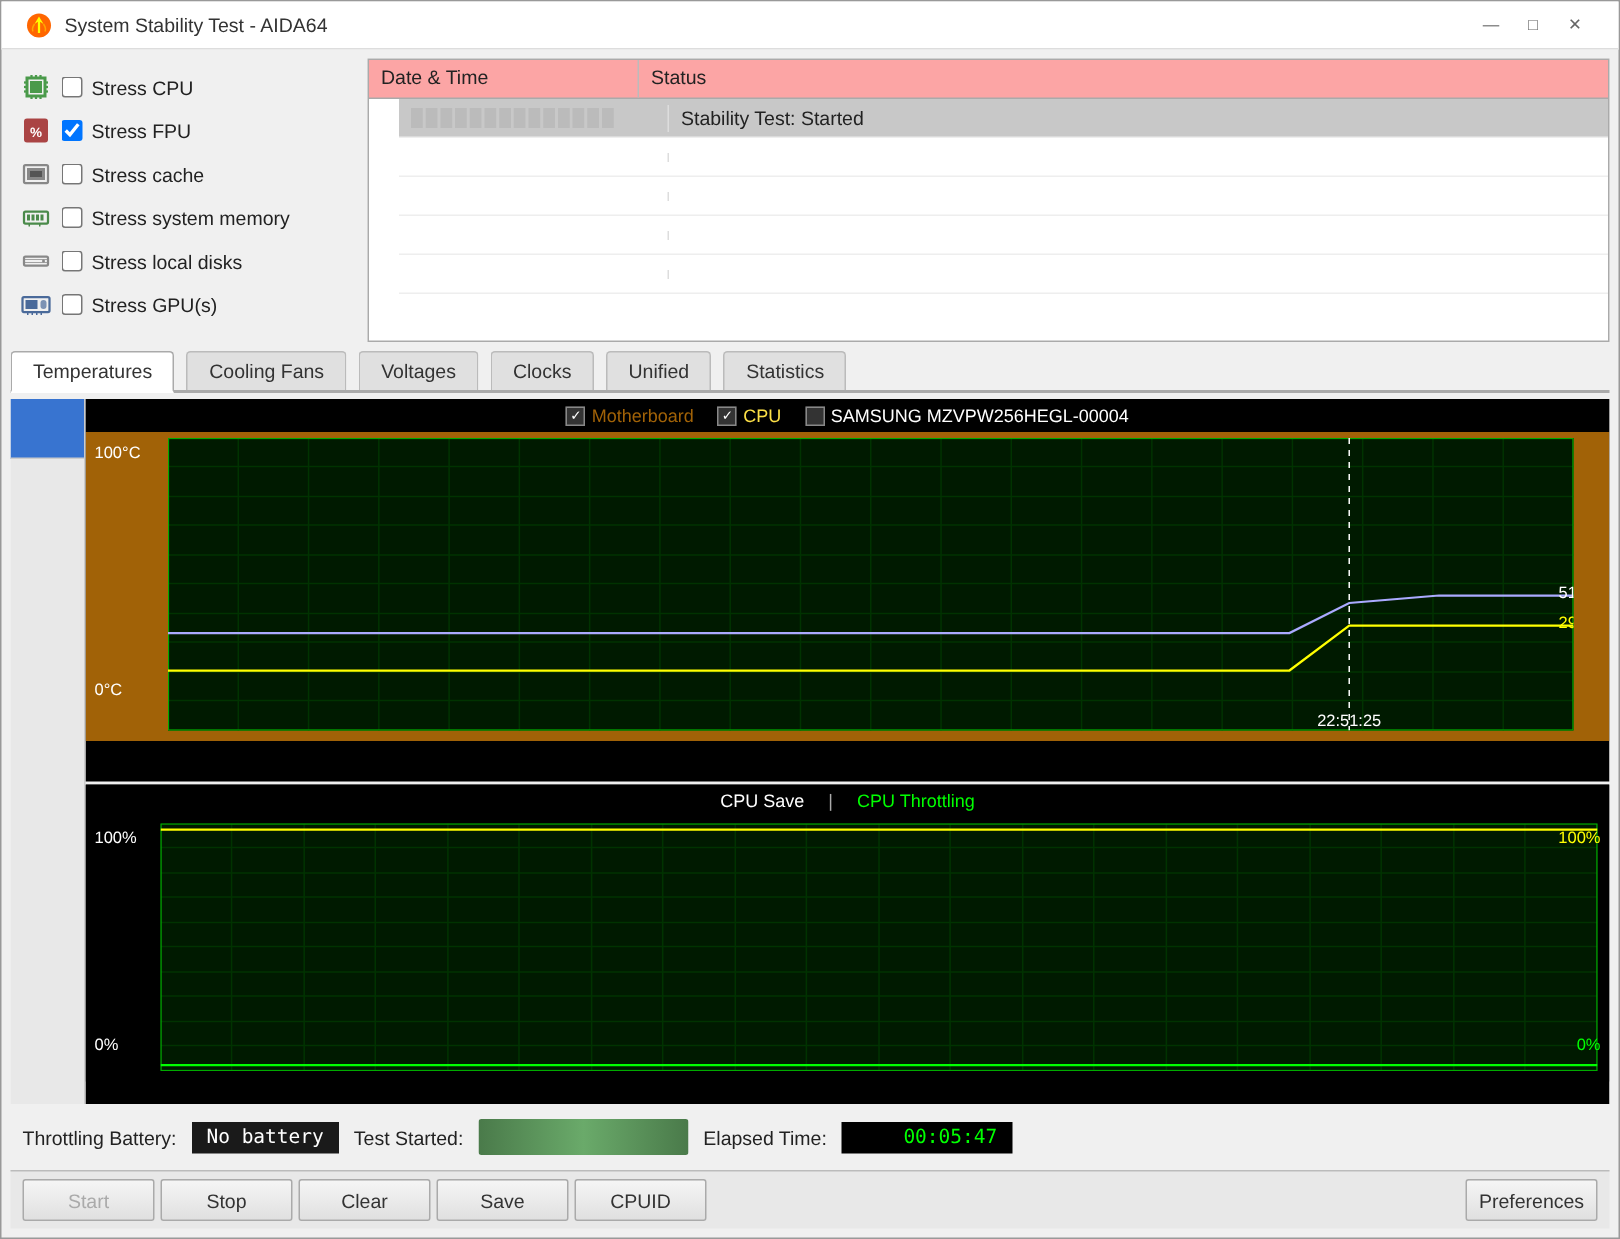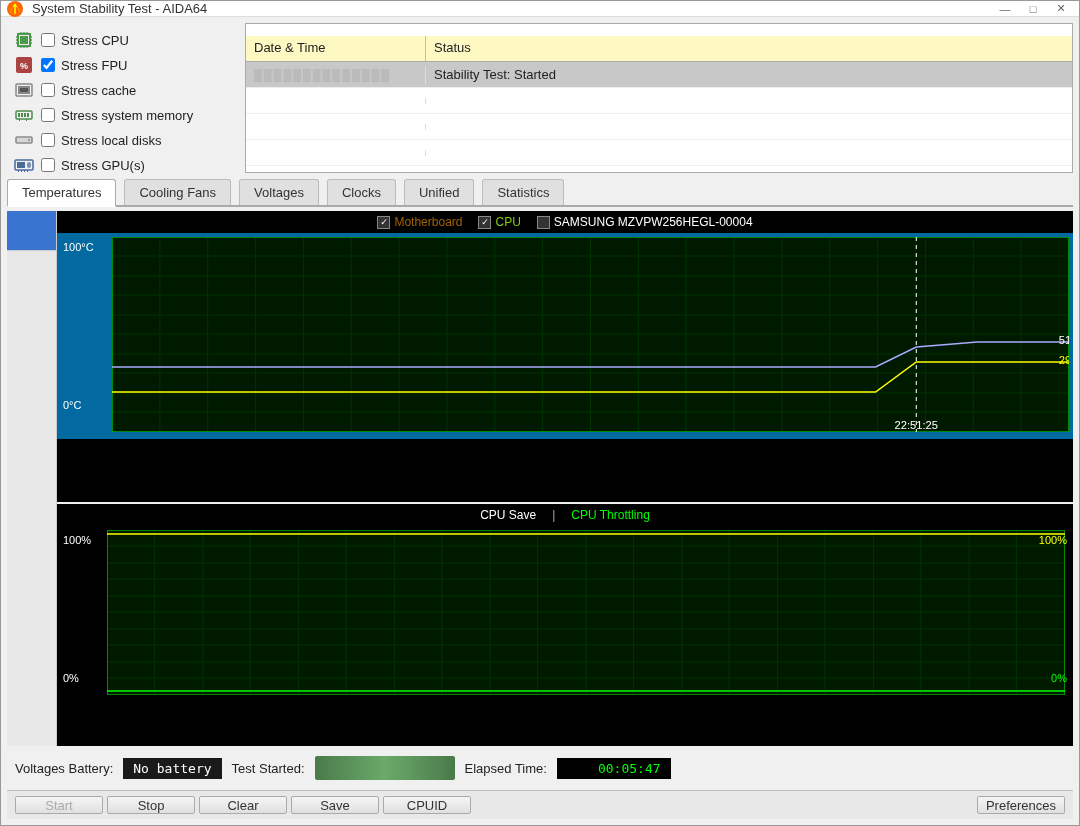--- a/index.html
+++ b/index.html
@@ -14,24 +14,24 @@
     .window {
       width: 1080px;
       height: 826px;
       background: #f0f0f0;
       border: 1px solid #999;
       display: flex;
       flex-direction: column;
     }
     .title-bar {
       background: white;
-      height: 16px;
-      display: flex;
-      align-items: center;
-      padding: 0 5px;
+      height: 32px;
+      display: flex;
+      align-items: center;
+      padding: 0 16px;
       border-bottom: 1px solid #ddd;
       flex-shrink: 0;
     }
     .title-bar-icon {
       width: 18px;
       height: 18px;
       margin-right: 8px;
       flex-shrink: 0;
     }
     .title-text {
@@ -62,21 +62,21 @@
       flex: 1;
       padding: 6px;
       gap: 4px;
     }
 
     
     .top-section {
       display: flex;
       gap: 8px;
       flex-shrink: 0;
-      height: 150px;
+      height: 189px;
     }
 
     .stress-options {
       display: flex;
       flex-direction: column;
       gap: 3px;
       padding: 6px;
       min-width: 230px;
     }
     .stress-option {
@@ -109,39 +109,39 @@
     }
 
     .log-table {
       flex: 1;
       border: 1px solid #aaa;
       background: white;
       overflow: hidden;
     }
     .log-table-header {
       display: flex;
-      background: #fef9c3;
+      background: #fca5a5;
       border-bottom: 1px solid #aaa;
       height: 26px;
-      margin-top: 12px;
     }
     .log-col-header {
       padding: 4px 8px;
       font-weight: normal;
       font-size: 13px;
       color: #222;
       border-right: 1px solid #bbb;
     }
     .log-col-header:first-child { width: 180px; }
     .log-col-header:last-child { flex: 1; border-right: none; }
     .log-row {
       display: flex;
       height: 26px;
       align-items: center;
       border-bottom: 1px solid #eee;
+      margin-left: 20px;
     }
     .log-row.highlighted { background: #c8c8c8; }
     .log-cell {
       padding: 3px 8px;
       font-size: 13px;
       color: #222;
       white-space: nowrap;
     }
     .log-cell:first-child { width: 180px; border-right: 1px solid #ddd; font-size: 12px; color: #888; }
     .log-cell:last-child { flex: 1; }
@@ -247,21 +247,21 @@
       display: flex;
       align-items: center;
       gap: 4px;
       padding: 5px 8px;
       background: #e8e8e8;
       border-top: 1px solid #bbb;
       flex-shrink: 0;
     }
     .btn {
       min-width: 88px;
-      height: 18px;
+      height: 28px;
       border: 1px solid #aaa;
       background: linear-gradient(to bottom, #f5f5f5, #e0e0e0);
       cursor: pointer;
       font-size: 13px;
       color: #333;
       border-radius: 2px;
       display: flex;
       align-items: center;
       justify-content: center;
     }
@@ -469,29 +469,29 @@
             <div class="legend-item">
               <div style="width:13px;height:13px;border:1px solid #888;background:#333;display:flex;align-items:center;justify-content:center;">
                   <span style="color:white;font-size:9px;">✓</span>
                 </div>
               <span style="color:#a16207;font-size:12px;">Motherboard</span>
             </div>
             <div class="legend-item">
               <div style="width:13px;height:13px;border:1px solid #888;background:#333;display:flex;align-items:center;justify-content:center;">
                   <span style="color:white;font-size:9px;">✓</span>
                 </div>
-              <span style="color:#84cc16;font-size:12px;">CPU</span>
+              <span style="color:#fde047;font-size:12px;">CPU</span>
             </div>
             <div class="legend-item">
               <div style="width:13px;height:13px;border:1px solid #888;background:#333;"></div>
               <span style="color:white;font-size:12px;">SAMSUNG MZVPW256HEGL-00004</span>
             </div>
           </div>
 
-          <div style="position:relative; background:#0369a1; padding: 4px 4px 4px 55px;">
+          <div style="position:relative; background:#a16207; padding: 4px 24px 4px 55px;">
             <span style="position:absolute;left:6px;top:8px;color:white;font-size:11px;">100°C</span>
             <span style="position:absolute;left:6px;bottom:28px;color:white;font-size:11px;">0°C</span>
             <svg width="100%" height="195" viewBox="0 0 940 195" preserveAspectRatio="none">
 
               <rect width="940" height="195" fill="#001a00"></rect>
 
               <g stroke="#003300" stroke-width="1">
                 <line x1="0" y1="0" x2="0" y2="195"></line>
                 <line x1="47" y1="0" x2="47" y2="195"></line>
                 <line x1="94" y1="0" x2="94" y2="195"></line>
@@ -605,21 +605,21 @@
 
               <polyline points="0,161 930,161" fill="none" stroke="#00ff00" stroke-width="1.5"></polyline>
             </svg>
           </div>
         </div>
 
       </div>
     </div>
 
     <div class="status-bar">
-      <span class="status-label">Voltages Battery:</span>
+      <span class="status-label">Throttling Battery:</span>
       <div class="status-value no-battery">No battery</div>
       <span class="status-label">Test Started:</span>
       <div class="test-started-bar">
         <div class="test-started-fill"></div>
       </div>
       <span class="status-label">Elapsed Time:</span>
       <div class="status-value elapsed">00:05:47</div>
     </div>
 
     <div class="button-bar">

